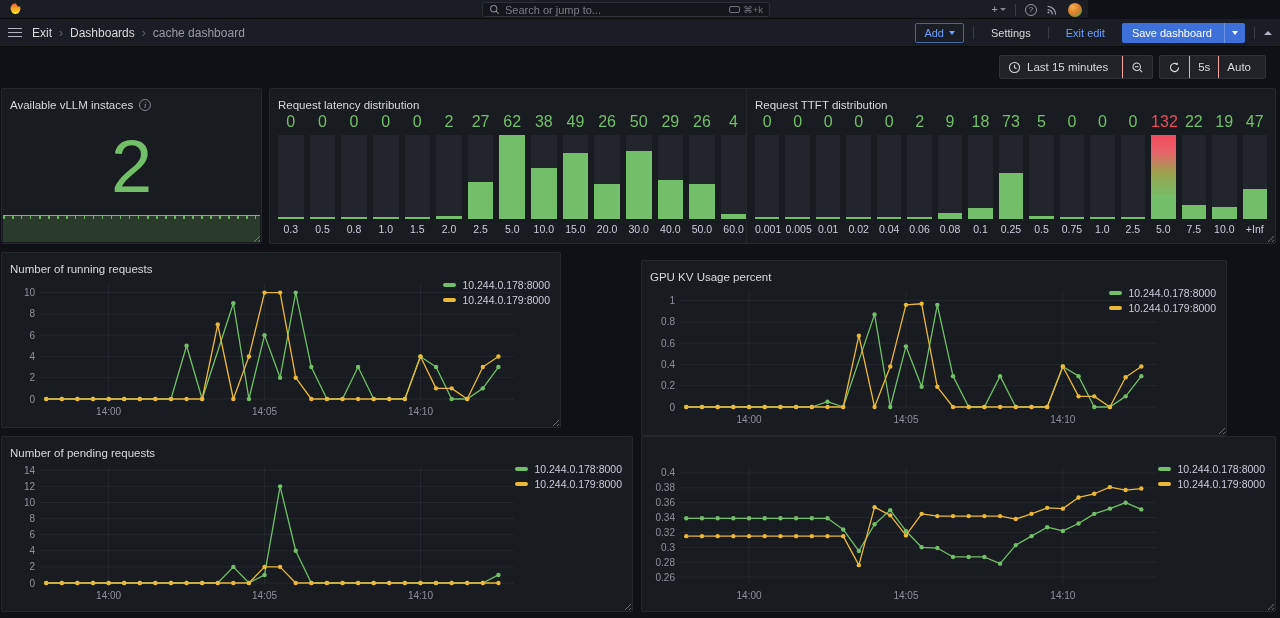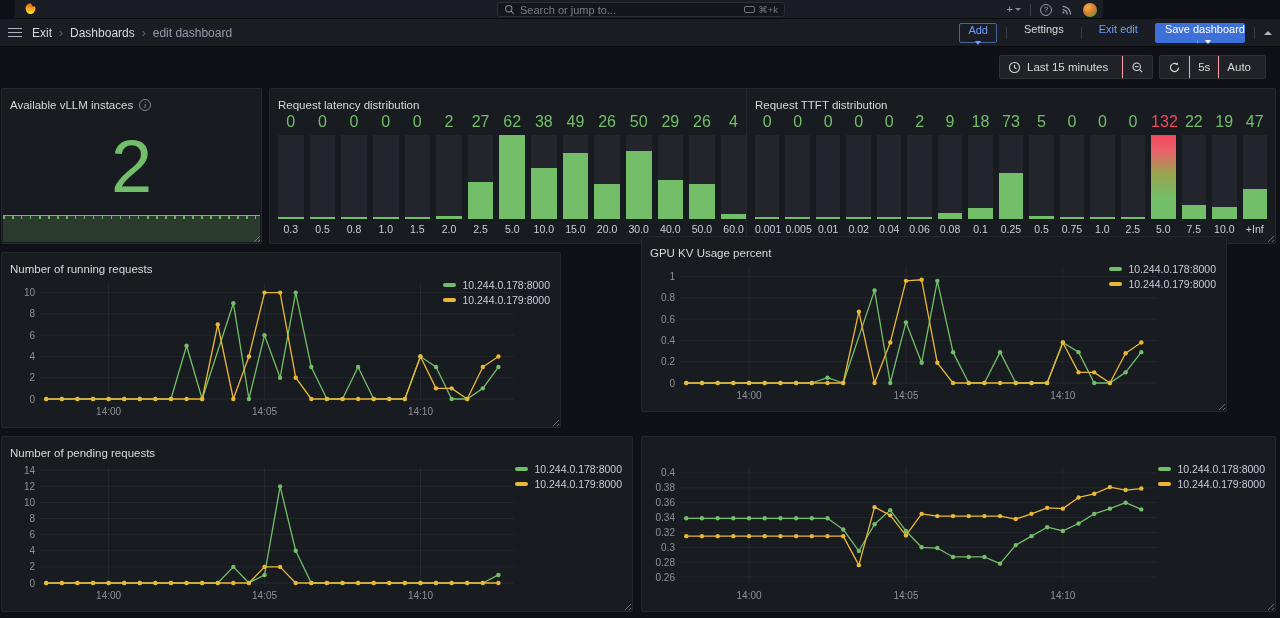--- a/index.html
+++ b/index.html
@@ -8,21 +8,21 @@
   body {
     background:#101116;
     font-family:"Liberation Sans", sans-serif;
     color:#CCCCDC;
     position:relative;
   }
   
   .topbar {
     position:absolute; left:0; top:0; width:1088px; height:19px;
     background:#1A1D23; border-bottom:1px solid #0b0c0e;
-    display:flex; align-items:center;margin-left:15px;
+    display:flex; align-items:center;
   }
   .logo { position:absolute; left:8px; top:2px; width:15px; height:15px; }
   .searchbox {
     position:absolute; left:482px; top:2px; width:288px; height:15px;
     background:#14161B; border:1px solid #2B2F36; border-radius:3px;
     display:flex; align-items:center; padding:0 6px; gap:5px;
   }
   .searchbox input {
     flex:1; background:transparent; border:none; outline:none;
     font:11px "Liberation Sans", sans-serif; color:#CCCCDC;
@@ -45,21 +45,21 @@
   }
   .burger { width:14px; display:flex; flex-direction:column; gap:2.5px; margin-right:10px; }
   .burger i { display:block; height:1.5px; background:rgba(204,204,220,.85); }
   .crumbs { display:flex; align-items:center; gap:7px; font-size:12px; }
   .crumb { color:#D8D9DA; font-weight:500; }
   .crumb.dim { color:rgba(204,204,220,.7); font-weight:400; }
   .chev { color:rgba(204,204,220,.4); font-size:12px; }
   .navactions { margin-left:auto; display:flex; align-items:center; gap:9px; }
   .btn { border-radius:2px; font:11px "Liberation Sans",sans-serif; height:20px;
     display:flex; align-items:center; gap:5px; padding:0 8px; cursor:pointer;
-    background:transparent; border:none; color:#D8D9DA;flex-direction:column; }
+    background:transparent; border:none; color:#D8D9DA; }
   .btn.outline-blue { border:1px solid rgba(110,159,255,.55); color:#6E9FFF; }
   .btn.text-blue { color:#6E9FFF; }
   .btn.solid-blue { background:#3D71D9; color:#FFFFFF; padding-right:0; }
   .btn .caret { width:0; height:0; border-left:3.5px solid transparent; border-right:3.5px solid transparent; border-top:4px solid currentColor; }
   .save-caret { border-left:1px solid rgba(255,255,255,.25); height:20px; display:flex; align-items:center; padding:0 7px; margin-left:7px; }
   .caret-up { width:0; height:0; border-left:4px solid transparent; border-right:4px solid transparent; border-bottom:4.5px solid rgba(204,204,220,.85); }
 
   .controls {
     position:absolute; left:0; top:47px; width:1280px; height:40px;
     display:flex; align-items:center; justify-content:flex-end; gap:6px; padding:0 14px;
@@ -146,21 +146,21 @@
   <span class="burger">
       <i></i>
       <i></i>
       <i></i>
     </span>
   <div class="crumbs">
     <span class="crumb">Exit</span>
     <span class="chev">›</span>
     <span class="crumb">Dashboards</span>
     <span class="chev">›</span>
-    <span class="crumb dim">edit dashboard</span>
+    <span class="crumb dim">cache dashboard</span>
   </div>
   <div class="navactions">
     <button class="btn outline-blue">
       <span>Add</span>
         <span class="caret"></span>
     </button>
     <span class="vdiv"></span>
     <button class="btn">
       <span>Settings</span>
     </button>
@@ -564,21 +564,21 @@
         <span>10.244.0.178:8000</span>
       </div>
       <div class="litem">
         <span class="swatch" style="background: rgb(234, 184, 57);"></span>
         <span>10.244.0.179:8000</span>
       </div>
     </div>
   <div class="grip"></div>
 </div>
 
-<div class="panel" style="left:641px;top:236px;width:586px;height:176px">
+<div class="panel" style="left:641px;top:260px;width:586px;height:176px">
   <div class="ptitle">
       <span>GPU KV Usage percent</span>
     </div>
   <div class="plotwrap"><svg width="619" height="142" style="overflow:visible">
         <line x1="30" x2="507" y1="120" y2="120" stroke="rgba(204,204,220,0.07)" stroke-width="1"></line>
         <text x="25" y="123.5" text-anchor="end">0</text>
         <line x1="30" x2="507" y1="98.71559633027523" y2="98.71559633027523" stroke="rgba(204,204,220,0.07)" stroke-width="1"></line>
         <text x="25" y="102.21559633027523" text-anchor="end">0.2</text>
         <line x1="30" x2="507" y1="77.43119266055047" y2="77.43119266055047" stroke="rgba(204,204,220,0.07)" stroke-width="1"></line>
         <text x="25" y="80.93119266055047" text-anchor="end">0.4</text>

